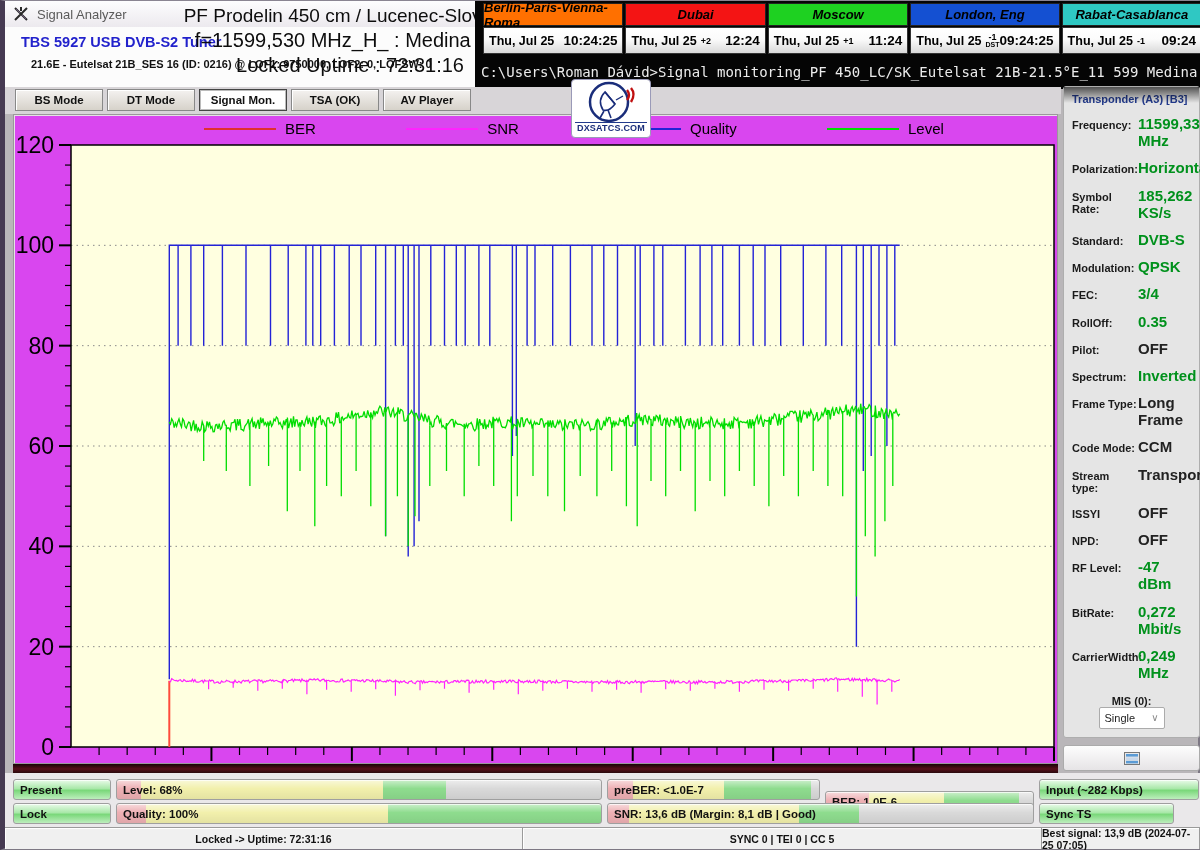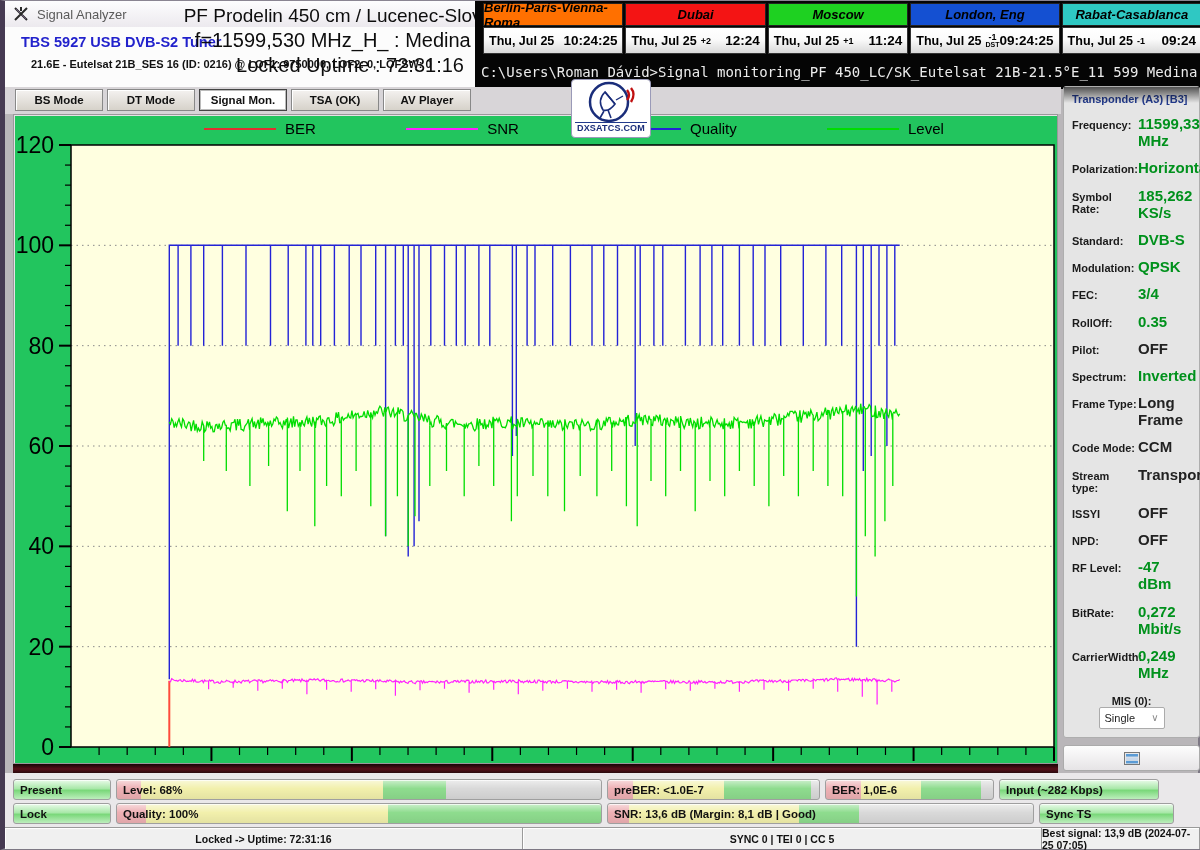--- a/index.html
+++ b/index.html
@@ -47,21 +47,21 @@
   
   .tabstrip { position:absolute; left:0; top:86px; width:1056px; height:27px; background:#d8d5d8; }
   .tabs { position:absolute; left:10px; top:88px; display:flex; gap:4px; }
   .tab { width:88px; height:22px; font-size:11.5px; font-weight:bold; color:#111;
          background:linear-gradient(#f4f2f0,#d6d2ca); border:1px solid #888;
          box-shadow:inset 1px 1px 0 #fff; display:flex; align-items:center; justify-content:center; }
   .tab.active { background:#fff; border:1px solid #444; box-shadow:inset 0 0 0 1px #bbb; }
 
   
   .chart-panel { position:absolute; left:8px; top:113px; width:1045px; height:650px;
-                 background:#22c55e; border:1px solid #9b989b; box-shadow:inset 1px 1px 0 #e5e2e5; }
+                 background:#d946ef; border:1px solid #9b989b; box-shadow:inset 1px 1px 0 #e5e2e5; }
   .legend { position:absolute; left:145px; top:5px; width:830px; display:flex; justify-content:space-around; align-items:center; }
   .legend-item { display:flex; align-items:center; gap:9px; }
   .legend-line { width:72px; height:0; border-top:2px solid; }
   .legend-label { font-size:15px; color:#000; }
   .maroon-strip { position:absolute; left:8px; top:763px; width:1045px; height:9px;
                   background:linear-gradient(#170405,#561019 55%,#2a0a0e); }
 
   
   .card { position:absolute; left:1058px; top:85px; width:137px; height:652px; background:#e5e5e5;
           border:1px solid #aeaeae; border-radius:3px; padding:6px 8px 8px 8px;
@@ -393,21 +393,21 @@
   <div class="ind-row" id="ind-row1">
       <div class="led" style="width: 98px;">
         <span>Present</span>
       </div>
       <div class="bar" style="width: 486px; background: linear-gradient(rgba(255, 255, 255, 0.55), rgba(255, 255, 255, 0) 45%, rgba(0, 0, 0, 0.06)), linear-gradient(90deg, rgb(238, 176, 180) 0%, rgb(238, 176, 180) 5%, rgb(242, 240, 172) 5%, rgb(242, 240, 172) 55%, rgb(142, 220, 142) 55%, rgb(142, 220, 142) 68%, rgb(217, 217, 217) 68%, rgb(217, 217, 217) 100%);">
         <span>Level: 68%</span>
       </div>
       <div class="bar" style="width: 213px; background: linear-gradient(rgba(255, 255, 255, 0.55), rgba(255, 255, 255, 0) 45%, rgba(0, 0, 0, 0.06)), linear-gradient(90deg, rgb(238, 176, 180) 0%, rgb(238, 176, 180) 12%, rgb(242, 240, 172) 12%, rgb(242, 240, 172) 55%, rgb(142, 220, 142) 55%, rgb(142, 220, 142) 96%, rgb(217, 217, 217) 96%, rgb(217, 217, 217) 100%);">
         <span>preBER: &lt;1.0E-7</span>
       </div>
-      <div class="bar" style="width: 169px; background: linear-gradient(rgba(255, 255, 255, 0.55), rgba(255, 255, 255, 0) 45%, rgba(0, 0, 0, 0.06)), linear-gradient(90deg, rgb(238, 176, 180) 0%, rgb(238, 176, 180) 21%, rgb(242, 240, 172) 21%, rgb(242, 240, 172) 57%, rgb(142, 220, 142) 57%, rgb(142, 220, 142) 93%, rgb(217, 217, 217) 93%, rgb(217, 217, 217) 100%);">
+      <div class="bar" style="width: 209px; background: linear-gradient(rgba(255, 255, 255, 0.55), rgba(255, 255, 255, 0) 45%, rgba(0, 0, 0, 0.06)), linear-gradient(90deg, rgb(238, 176, 180) 0%, rgb(238, 176, 180) 21%, rgb(242, 240, 172) 21%, rgb(242, 240, 172) 57%, rgb(142, 220, 142) 57%, rgb(142, 220, 142) 93%, rgb(217, 217, 217) 93%, rgb(217, 217, 217) 100%); margin-top: 12px;">
         <span>BER: 1,0E-6</span>
       </div>
       <div class="led" style="width: 160px;">
         <span>Input (~282 Kbps)</span>
       </div>
     </div>
   <div class="ind-row" id="ind-row2">
       <div class="led" style="width: 98px;">
         <span>Lock</span>
       </div>

